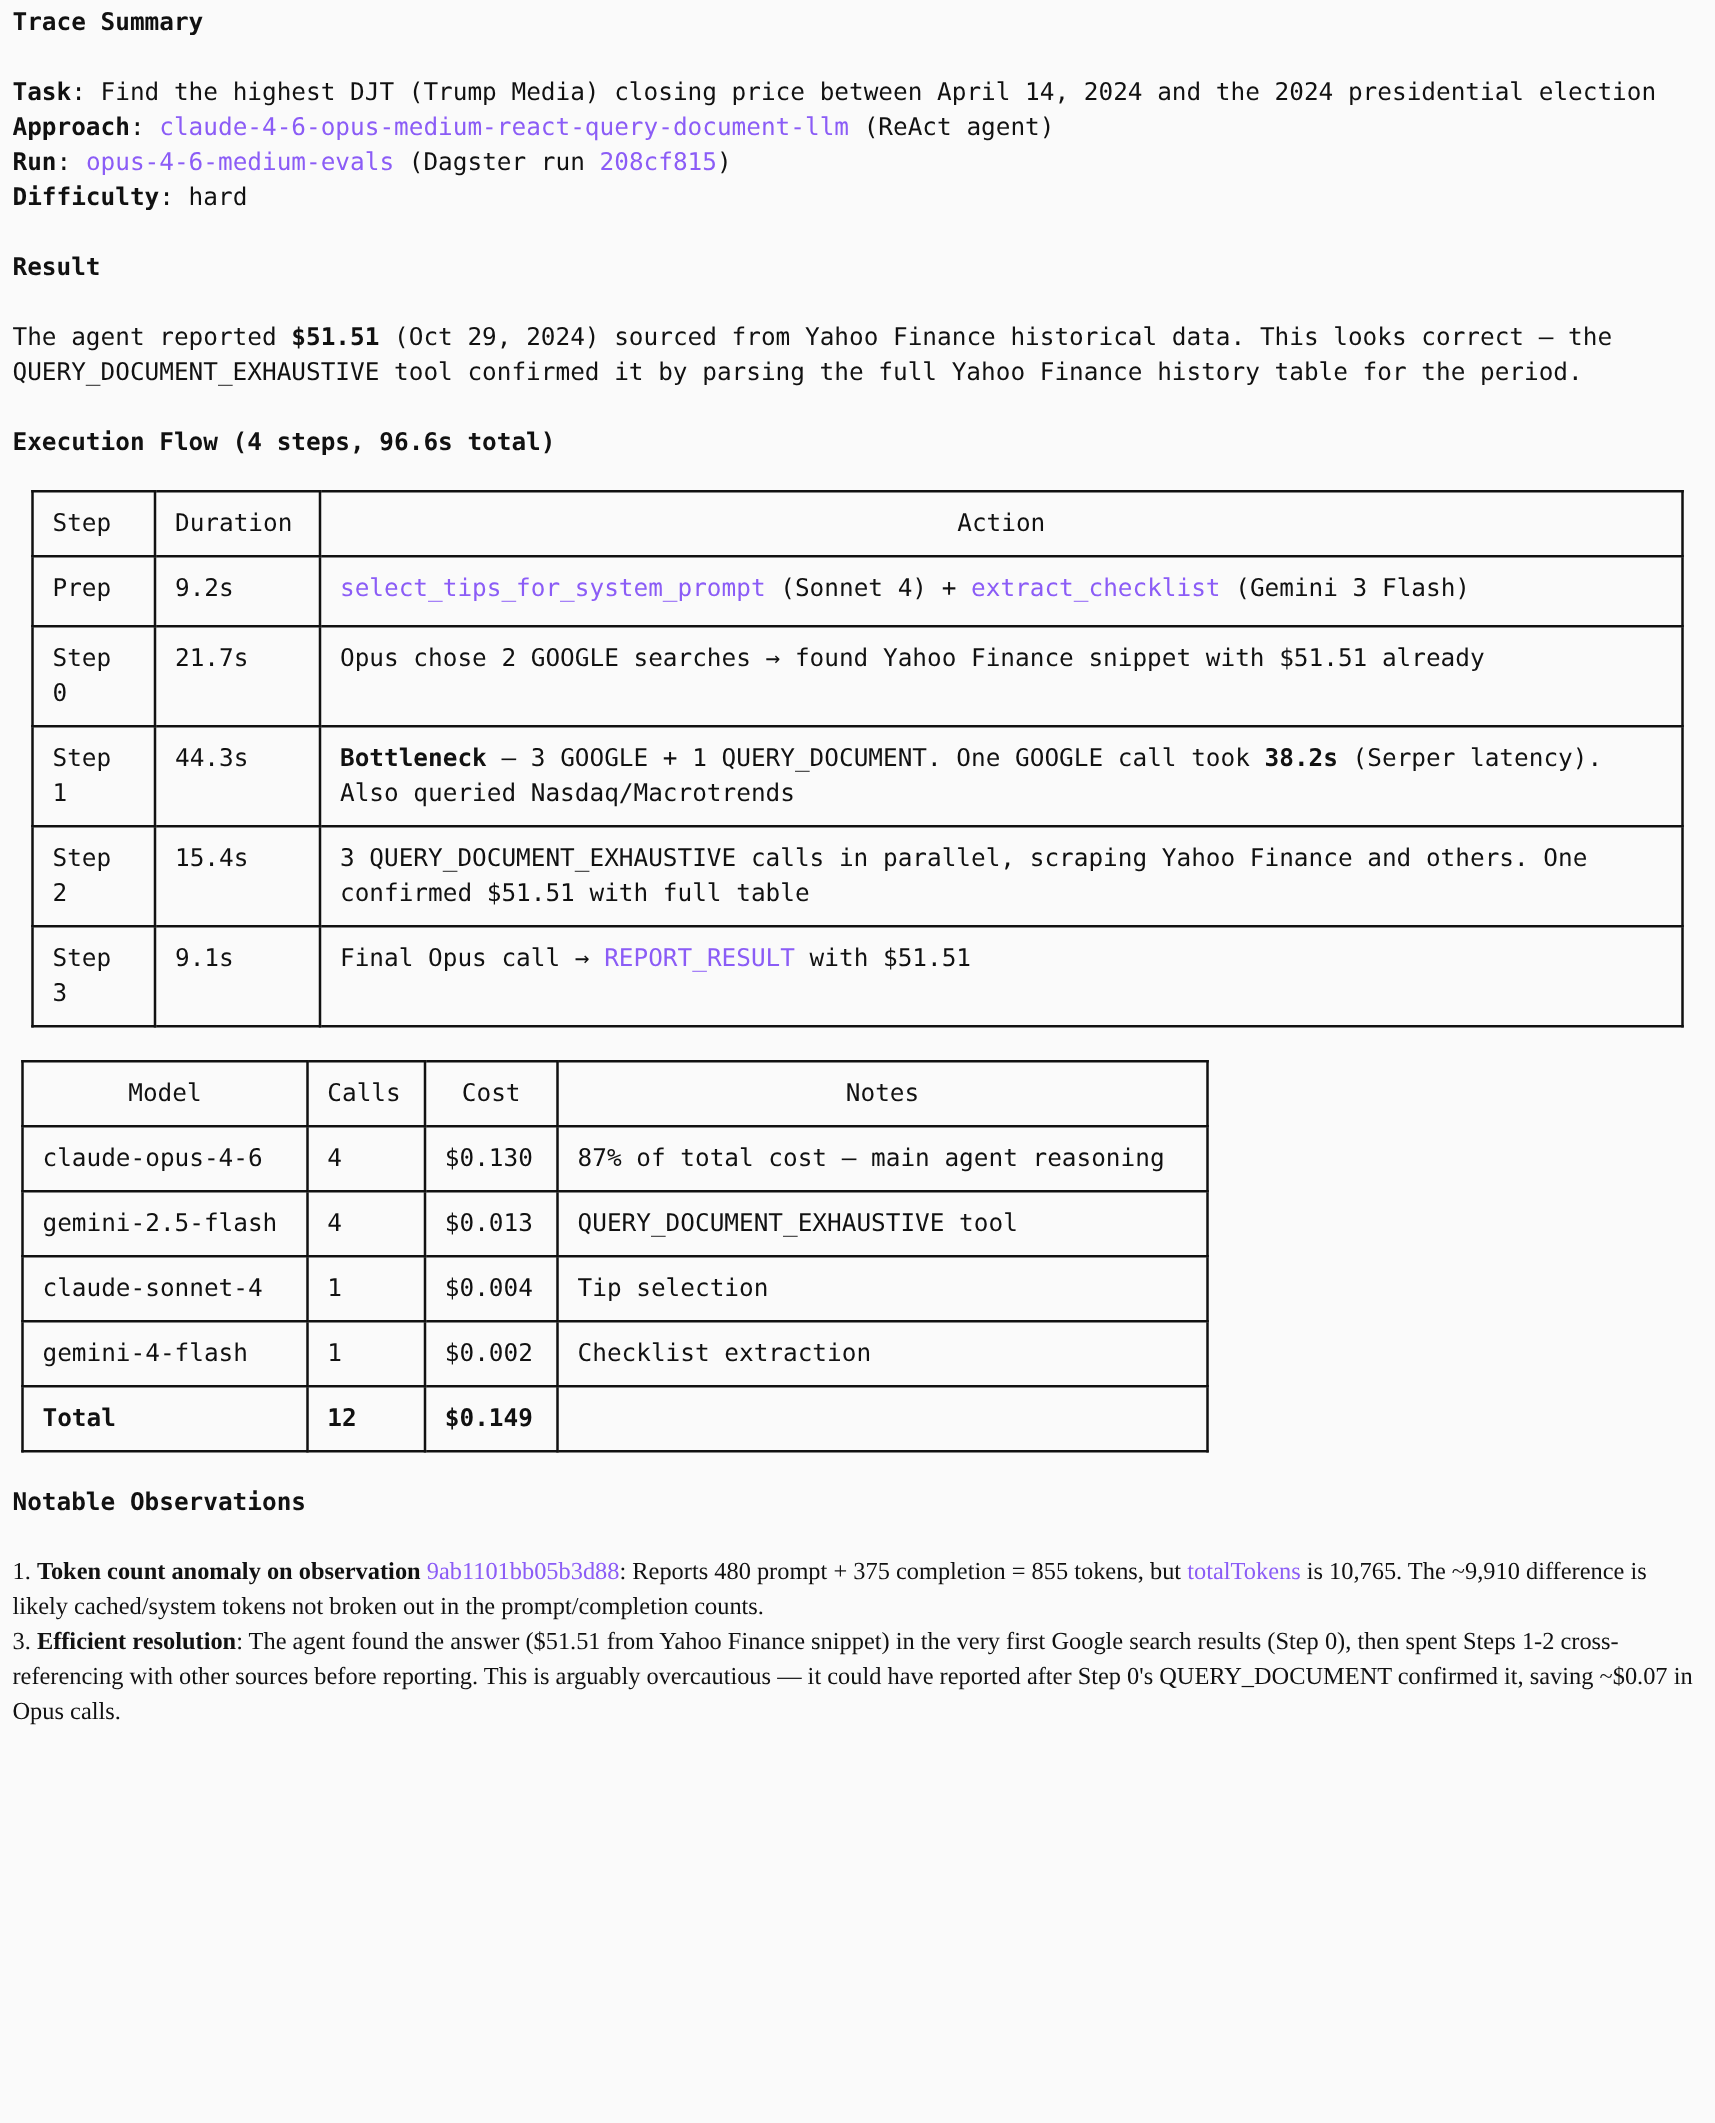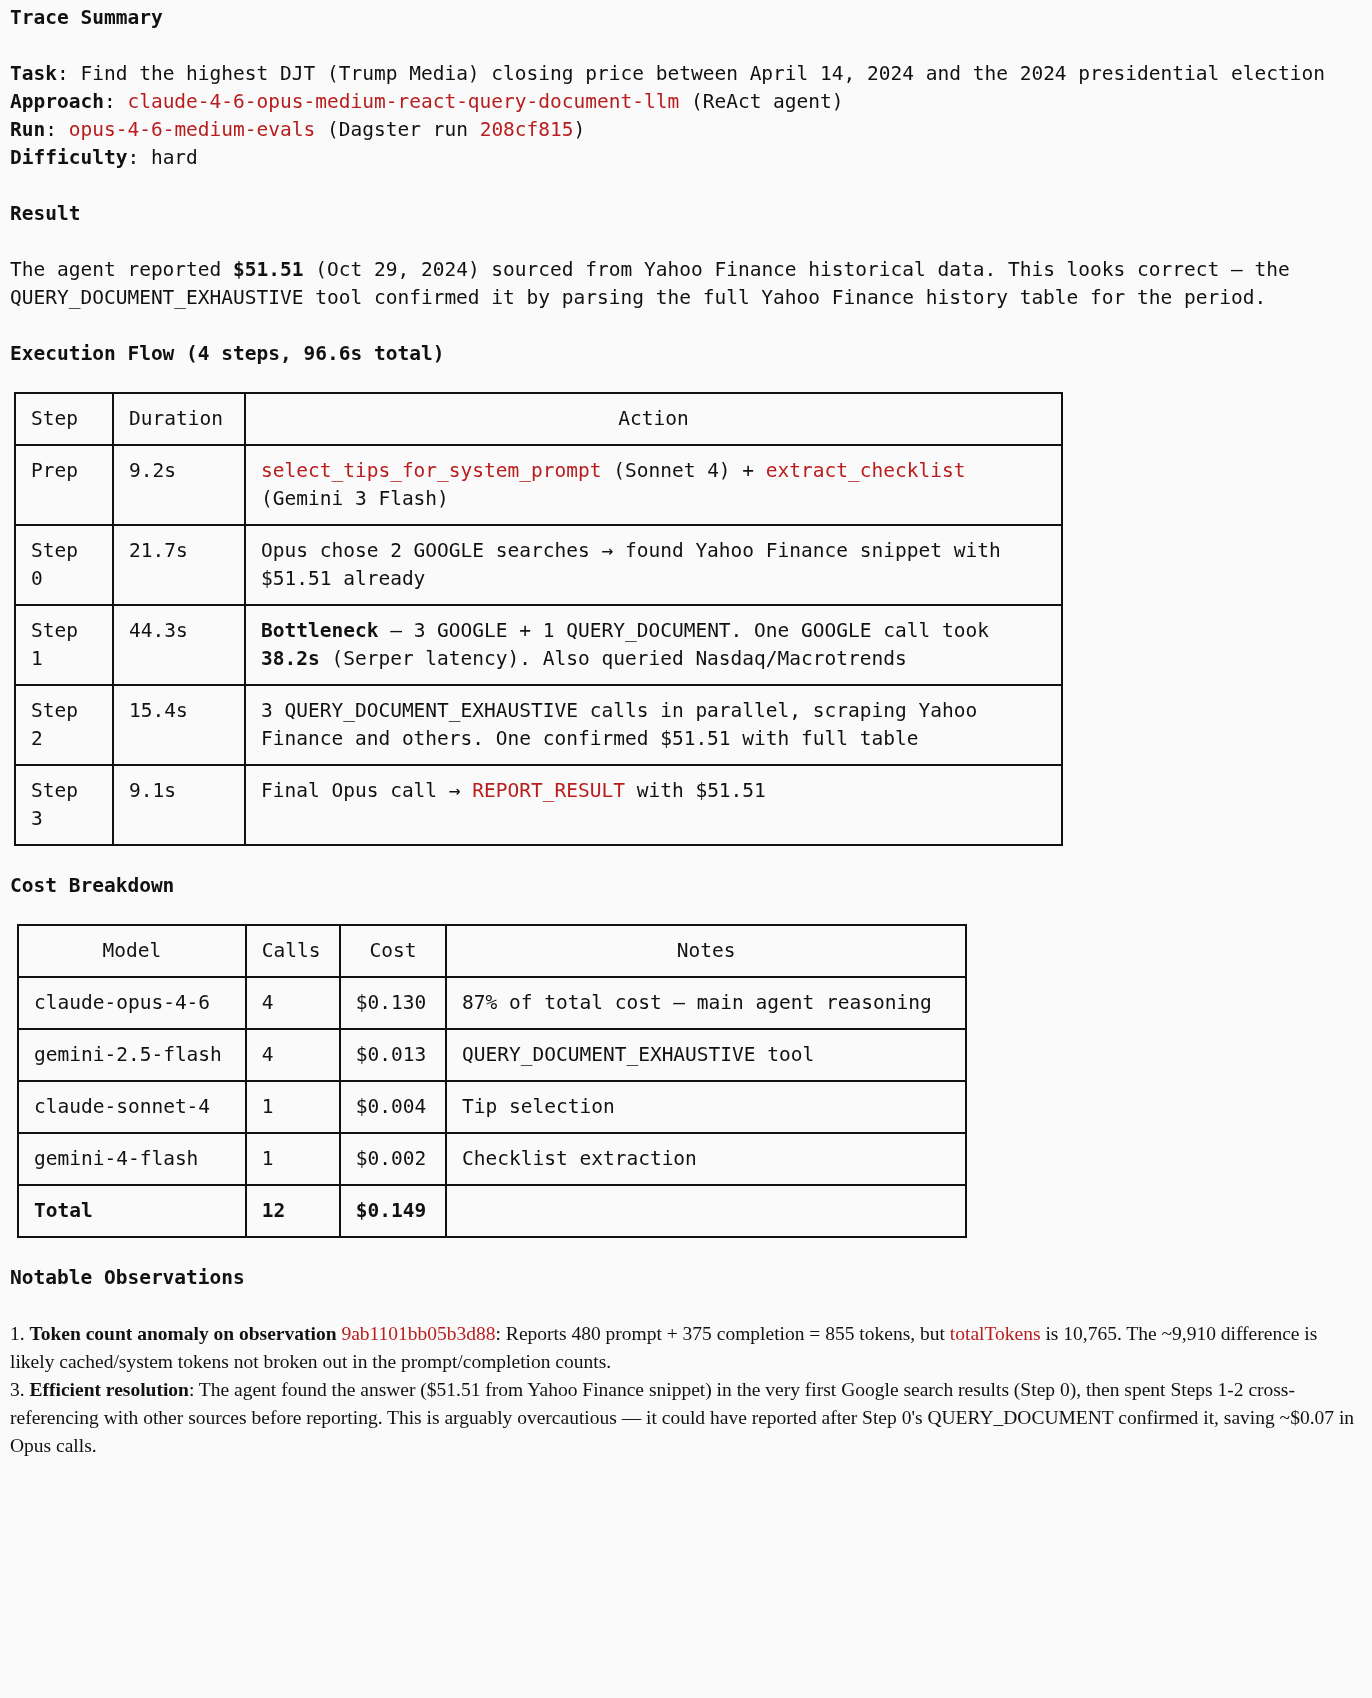--- a/index.html
+++ b/index.html
@@ -4,31 +4,31 @@
 <style>
   html, body { margin: 0; padding: 0; background: #fafafa; }
   body {
     width: 1372px; height: 1698px; overflow: hidden;
     font-family: "DejaVu Sans Mono", "Liberation Mono", monospace;
     font-size: 19.5px; color: #111; line-height: 28px;
   }
   .page { position: relative; padding: 4px 10px 0 10px; }
   .h { font-weight: bold; margin: 0; }
   .p { margin: 0; white-space: pre-wrap; }
-  .link { color: #b91c1c; text-align: right; }
+  .link { color: #8b5cf6; text-align: right; }
   b { font-weight: bold; }
   .blank { height: 28px; }
 
   table { border-collapse: collapse; border: 2.5px solid #111; }
   td, th {
     border: 2px solid #111; text-align: left; vertical-align: top;
     padding: 11px 15px 11px 15px; font-weight: normal; line-height: 28px;
   }
   th { padding-top: 11px; padding-bottom: 11px; }
-  .t1 { margin-left: 4px; margin-top: 24px; width: 1049px; }
+  .t1 { margin-left: 15px; margin-top: 24px; width: 1322px; }
   .t1 td { height: 56px; box-sizing: border-box; }
   .t1 th.c-action { text-align: center; }
   .t1 .c-step { width: 66px; }
   .t1 .c-dur { width: 100px; border-radius: 14px; }
   .t2 { margin-left: 7px; margin-top: 24px; width: 950px; }
   .t2 th { text-align: center; }
   .t2 th.c-calls { text-align: left; }
   .t2 th.c-cost { text-align: center; }
   .t2 tr.total td { font-weight: bold; }
   .t2 td, .t2 th { padding: 11px 15px; }
@@ -87,21 +87,20 @@
       </tr>
       <tr>
         <td>Step 3</td>
         <td>9.1s</td>
         <td><span>Final Opus call → </span><span class="link">REPORT_RESULT</span><span> with $51.51</span></td>
       </tr>
     </tbody>
   </table>
 
   <div class="section-gap"></div>
-  <p class="h">Cost Breakdown</p>
 
   <table class="t2">
     <thead>
       <tr>
         <th>Model</th>
         <th class="c-calls">Calls</th>
         <th class="c-cost">Cost</th>
         <th>Notes</th>
       </tr>
     </thead>

